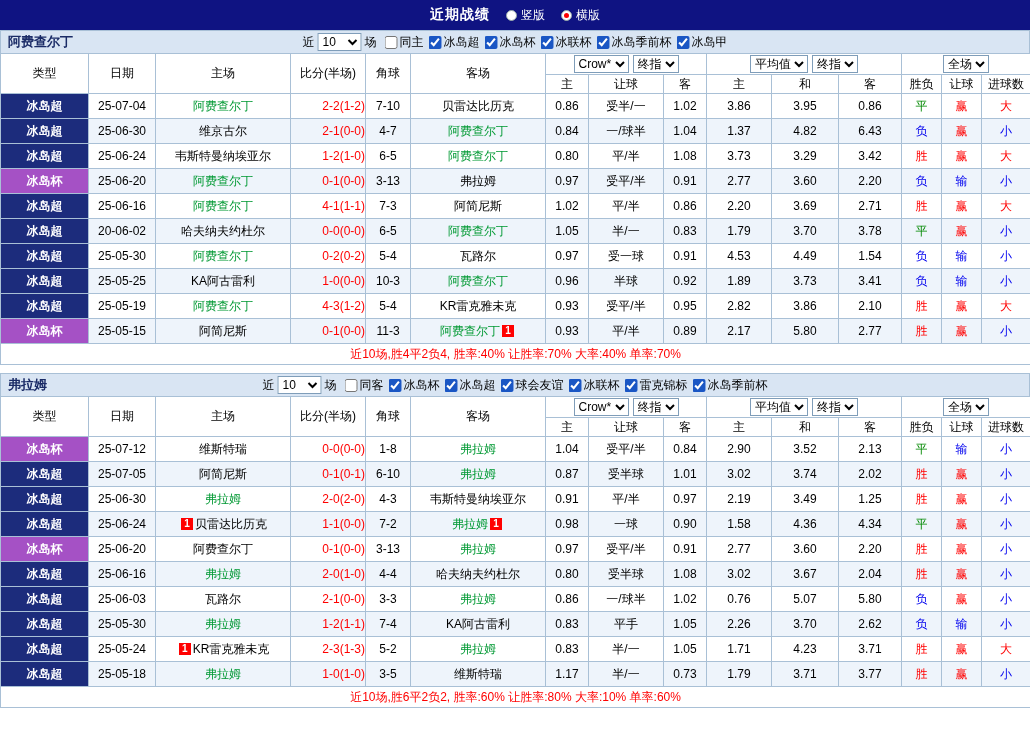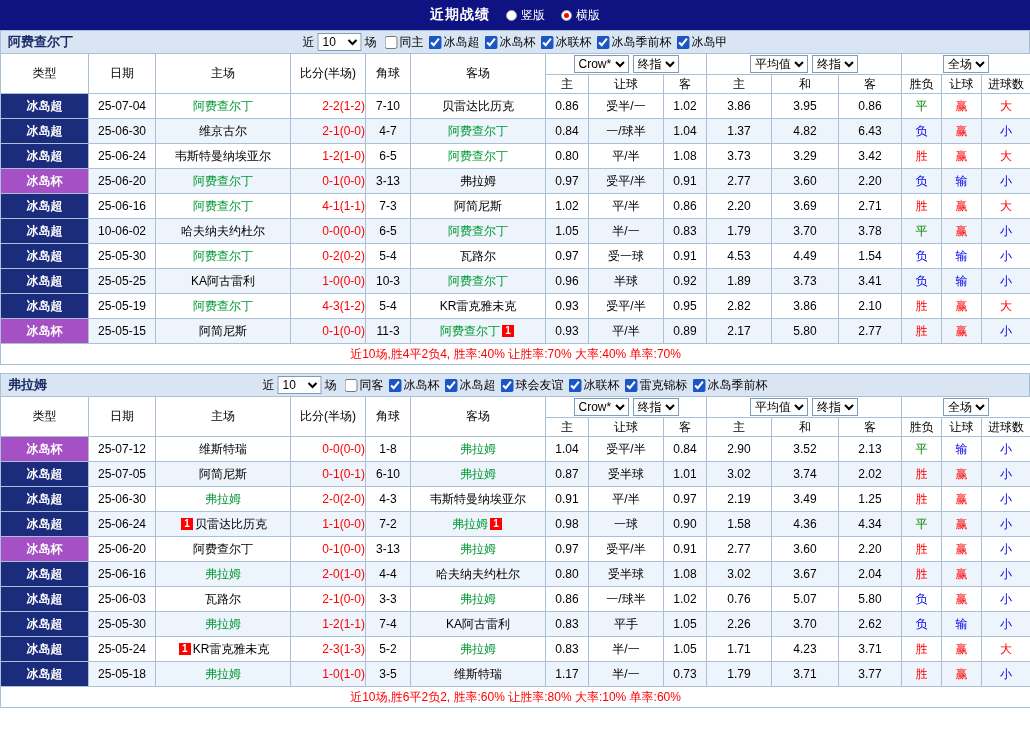--- a/index.html
+++ b/index.html
@@ -256,21 +256,21 @@
             <td>0.86</td>
             <td>2.20</td>
             <td>3.69</td>
             <td>2.71</td>
             <td class="c-red">胜</td>
             <td class="c-red">赢</td>
             <td class="c-red">大</td>
           </tr>
           <tr>
             <td class="league">冰岛超</td>
-            <td>10-06-02</td>
+            <td>20-06-02</td>
             <td><span>哈夫纳夫约杜尔</span></td>
             <td class="score">0-0(0-0)</td>
             <td>6-5</td>
             <td><span class="team">阿费查尔丁</span></td>
             <td>1.05</td>
             <td>半/一</td>
             <td>0.83</td>
             <td>1.79</td>
             <td>3.70</td>
             <td>3.78</td>

